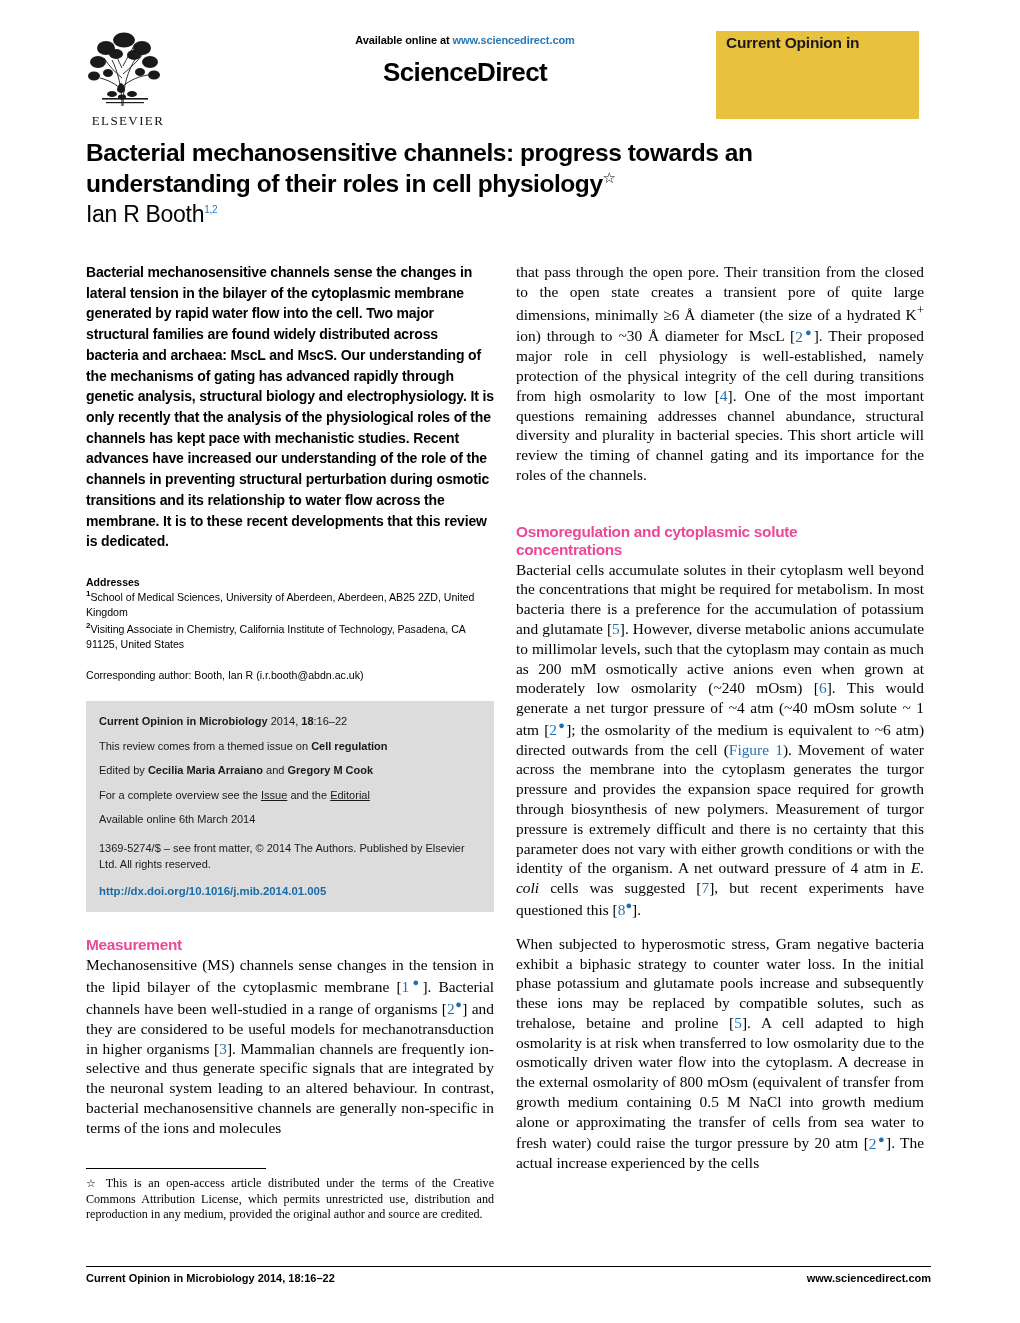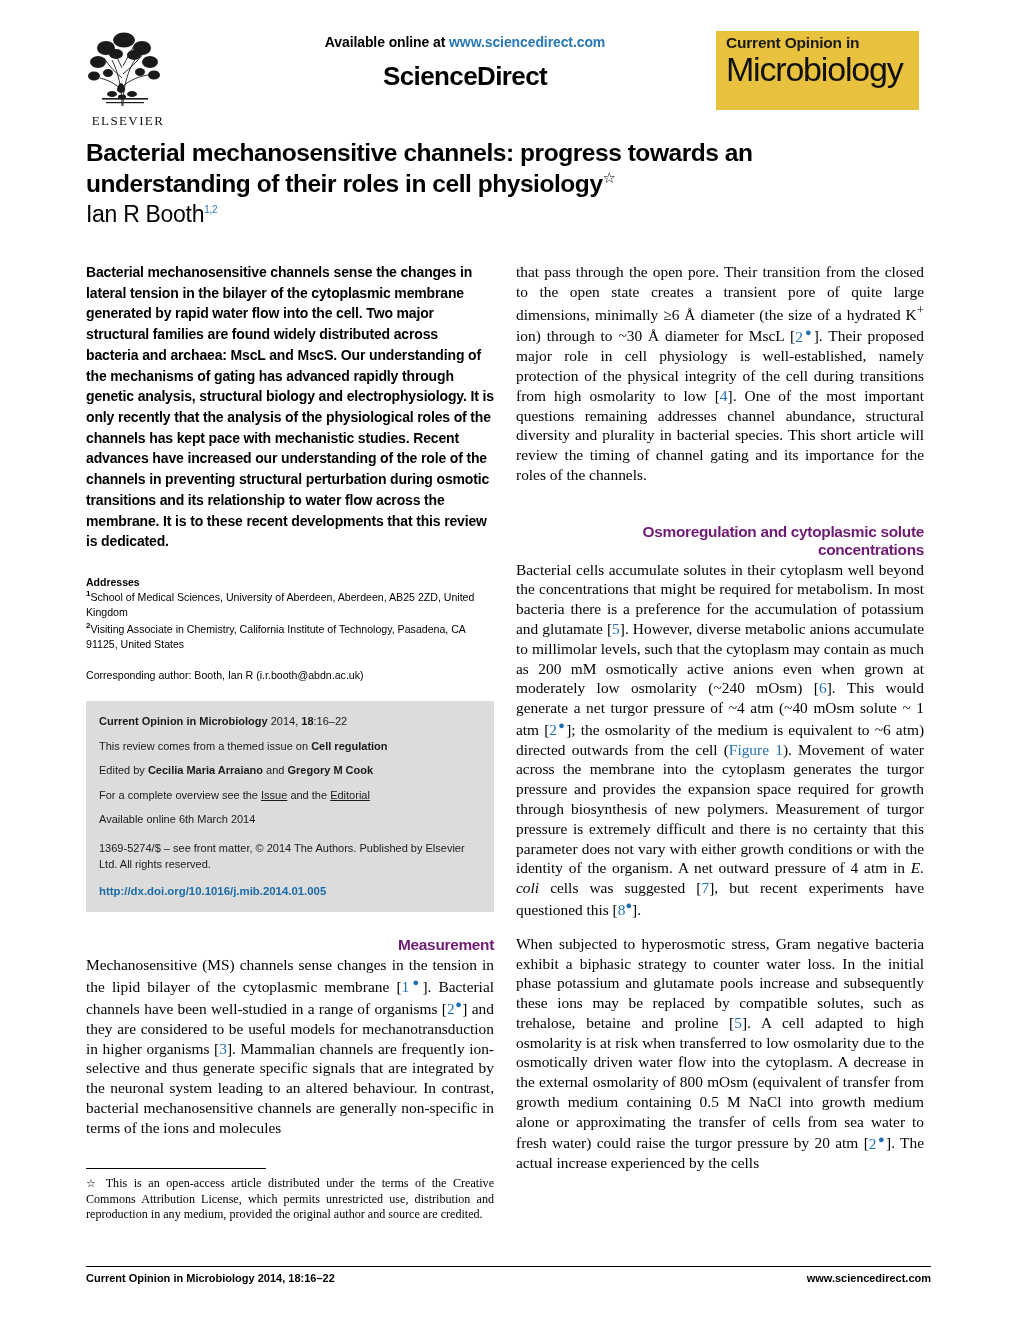--- a/index.html
+++ b/index.html
@@ -47,40 +47,40 @@
     margin-top: 1px;
   }
   .sd-block {
     position: absolute;
     left: 230px; top: 34px;
     width: 470px;
     text-align: center;
   }
   .avail-line {
     font-family: "Liberation Sans", sans-serif;
-    font-size: 14px;
+    font-size: 11px;
     font-weight: bold;
     color: #000;
     letter-spacing: -0.1px;
     text-align: center;
   }
   .avail-line .url { color: #2878b5; }
   .sd-word {
     font-family: "Liberation Sans", sans-serif;
     font-weight: bold;
     font-size: 26px;
     letter-spacing: -0.6px;
     margin-top: 11px;
     color: #000;
   }
   .journal-logo {
     position: absolute;
     left: 716px; top: 31px;
     width: 203px;
-    height: 79px;
+    height: 88px;
     background: #e8c13e;
     padding: 3px 6px 2px 10px;
     box-sizing: border-box;
   }
   .journal-logo .coi {
     font-family: "Liberation Sans", sans-serif;
     font-size: 15.5px;
     font-weight: bold;
     color: #1a1a1a;
     line-height: 1.15;
@@ -194,22 +194,21 @@
   .infobox u { text-decoration: underline; text-align: center; }
 
   
   h2.sec {
     font-family: "Liberation Sans", sans-serif;
     font-size: 15.4px;
     font-weight: bold;
     letter-spacing: -0.3px;
     line-height: 1.17;
     margin: 0 0 1px 0;
-    color: #701a75;
-    text-align: right;
+    color: #ec4899;
   }
   .sec-spacer { height: 24px; }
 
   p.body {
     font-family: "Liberation Serif", serif;
     font-size: 15.4px;
     line-height: 1.283;
     text-align: justify;
     margin: 0 0 14px 0;
     color: #000;
@@ -306,21 +305,20 @@
 
     <div class="sd-block">
       <div class="avail-line">
         <span>Available online at </span><span class="url">www.sciencedirect.com</span>
       </div>
       <div class="sd-word">ScienceDirect</div>
     </div>
 
     <div class="journal-logo">
       <div class="coi">Current Opinion in</div>
-      <div class="jname">Microbiology</div>
     </div>
   </div>
 
   <div class="title-block">
     <h1 class="art-title">
       <span>Bacterial mechanosensitive channels: progress towards an</span><br>
       <span>understanding of their roles in cell physiology</span><span class="star">☆</span>
     </h1>
     <div class="authors">
       <span>Ian R Booth</span><sup>1,2</sup>

